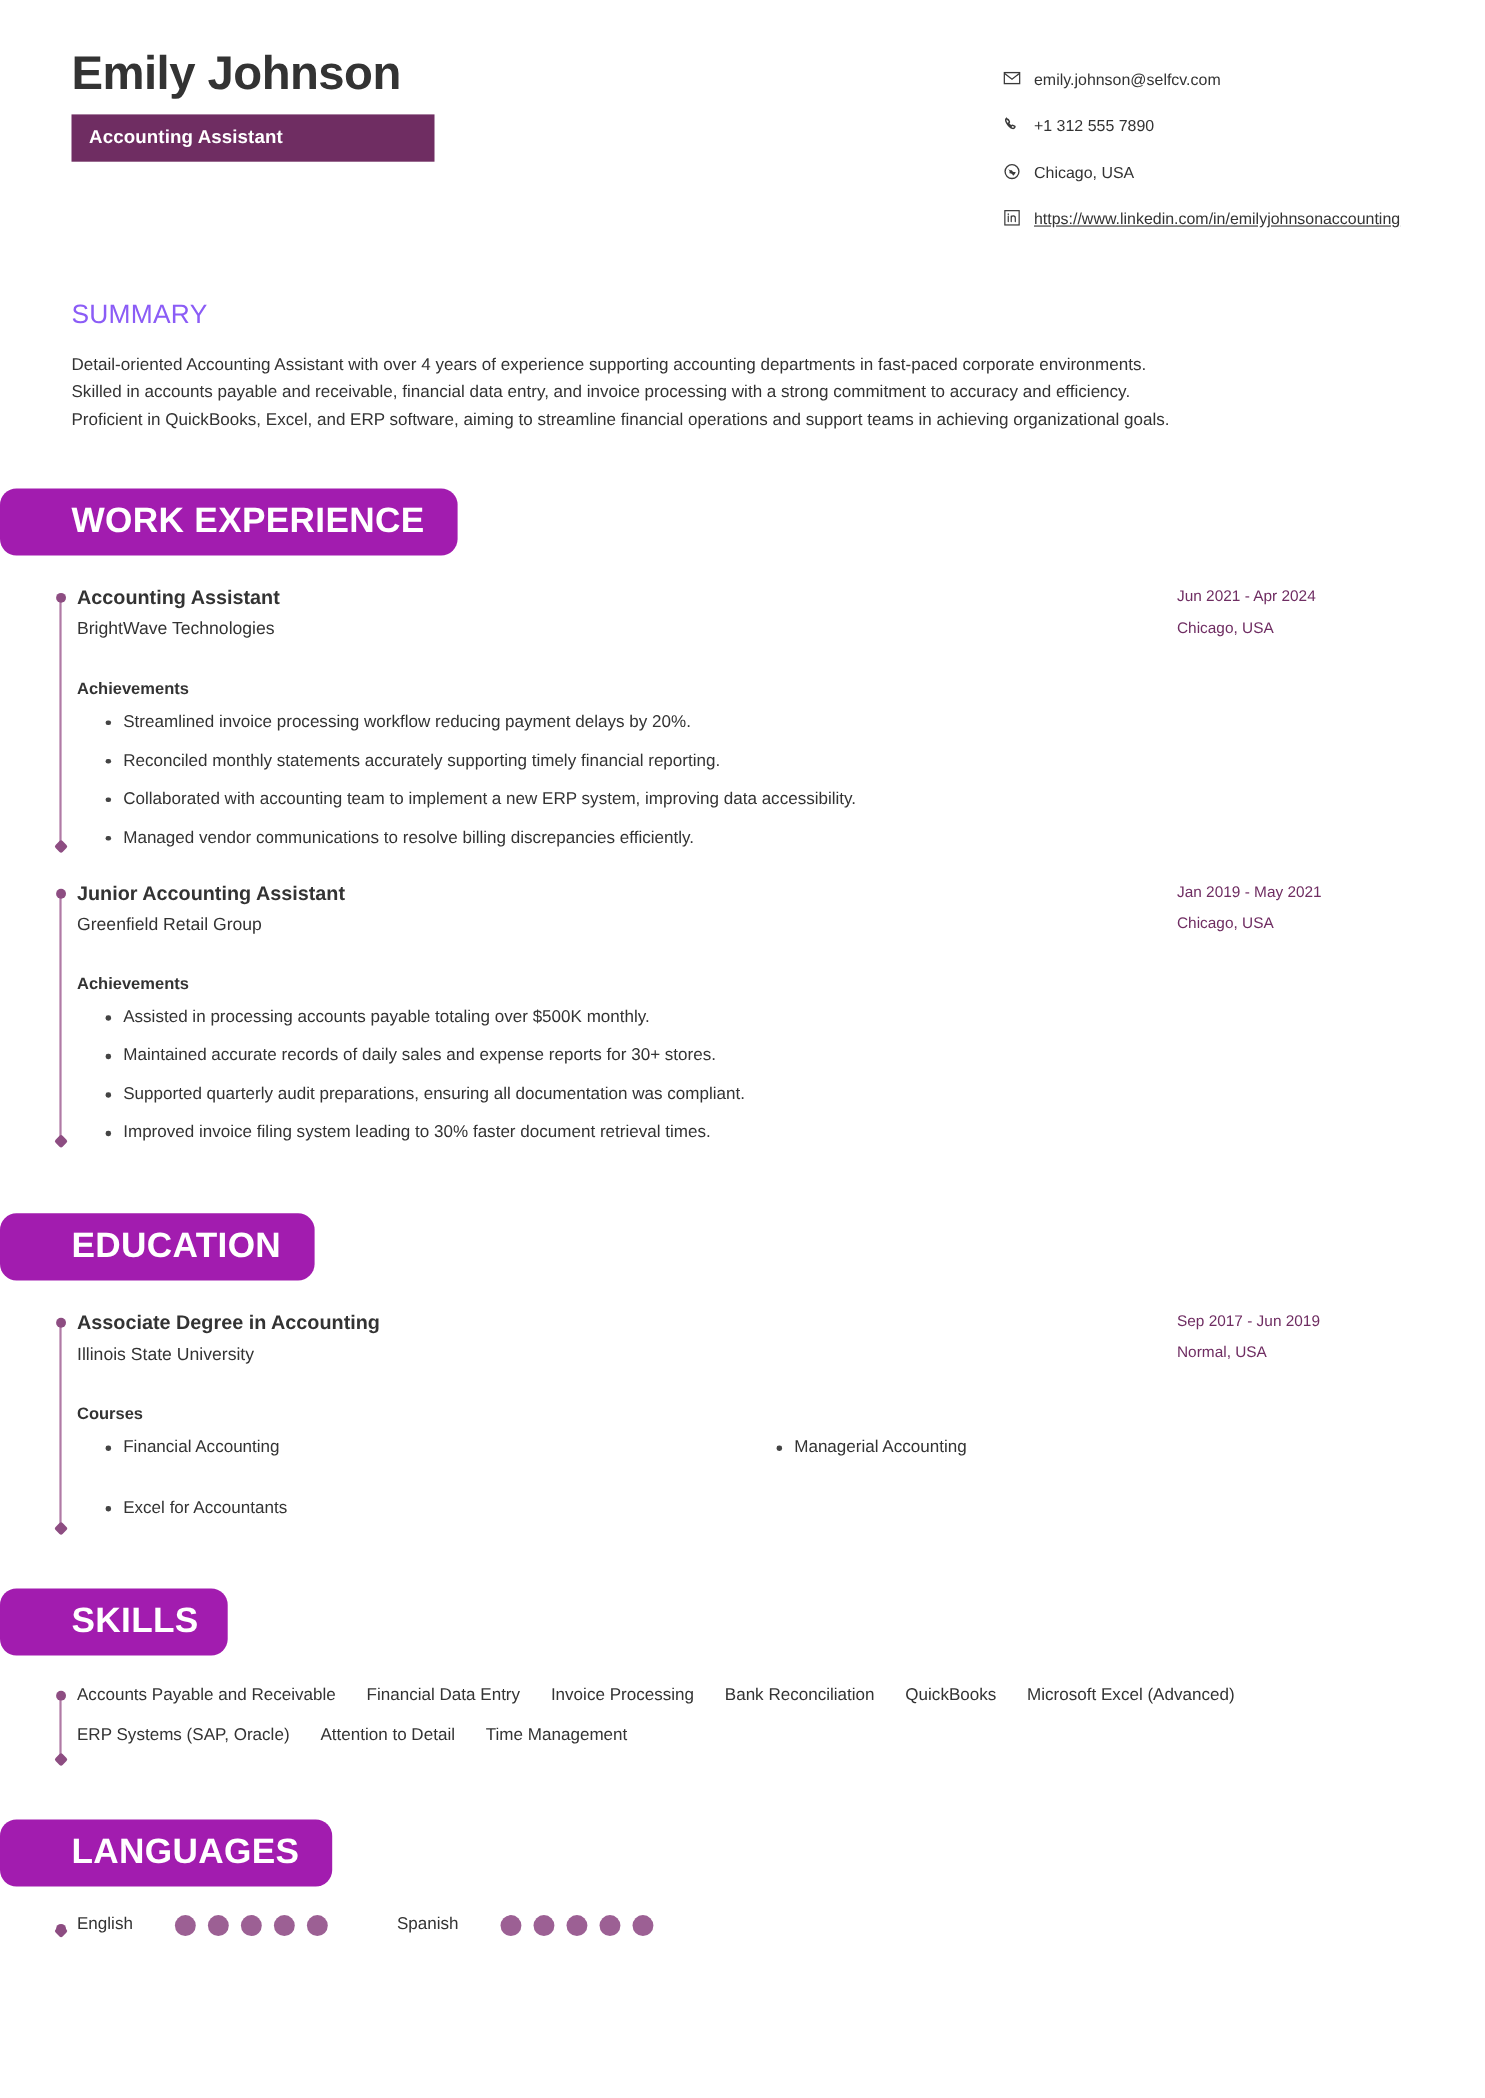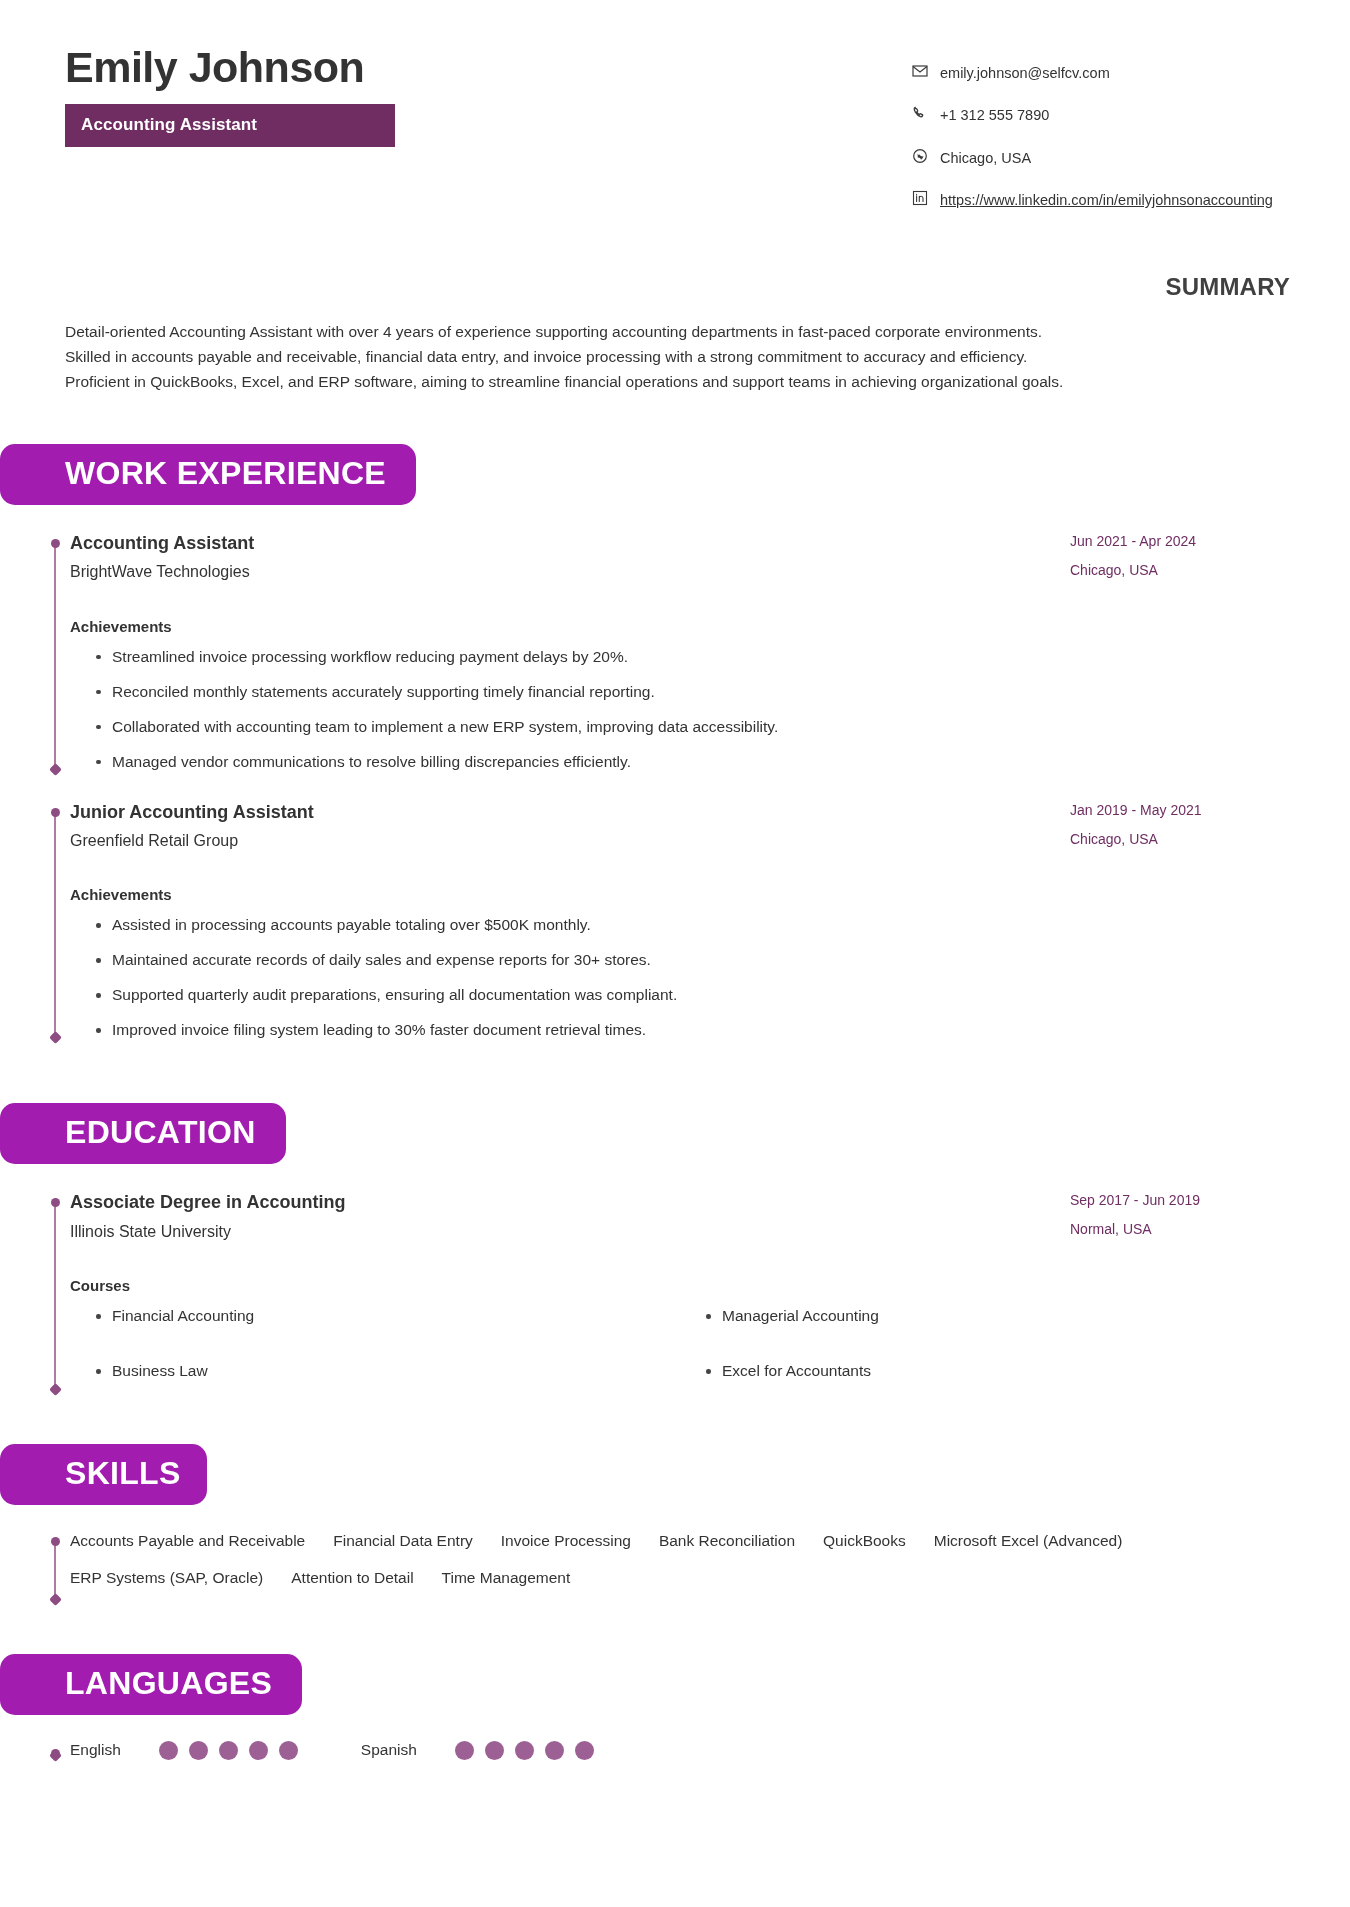--- a/index.html
+++ b/index.html
@@ -33,22 +33,22 @@
     width:20px; flex:0 0 20px; margin-right:10px; color:#3a3a3a;
     display:flex; align-items:center; justify-content:center; padding-top:2px;
   }
   .contact-icon svg { display:block; }
   .contact-text { font-size:14.5px; color:#333333; line-height:1.75; }
   .contact-text.link { text-decoration:underline; word-break:break-all; }
 
   
   .summary-wrap { padding:42px 60px 0 65px; }
   .plain-heading {
-    font-size:24px; font-weight:bold; color:#404040;
-    letter-spacing:0.2px; margin-bottom:18px;text-align:right;
+    font-size:24px; font-weight:normal; color:#8b5cf6;
+    letter-spacing:0.2px; margin-bottom:18px;
   }
   .summary-text { font-size:15.5px; line-height:1.62; color:#333333; max-width:1000px; }
 
   
   .banner {
     background:#a21caf; color:#ffffff;
     font-size:32px; font-weight:bold; letter-spacing:0.3px;
     padding:11px 0 13px 65px;
     display:inline-block;
     margin-top:50px;
@@ -247,21 +247,20 @@
         </div>
         <div class="entry-head-right">
           <div class="date">Sep 2017 - Jun 2019</div>
           <div class="place">Normal, USA</div>
         </div>
       </div>
       <div class="sub-label">Courses</div>
       <ul class="bullets courses-grid">
         <li>Financial Accounting</li>
         <li>Managerial Accounting</li>
-        <li>Business Law</li>
         <li>Excel for Accountants</li>
       </ul>
     </div>
   </div>
 
   <div class="banner-wrap">
     <div class="banner" style="padding-right:26px;">SKILLS</div>
   </div>
   <div class="section-body" style="margin-top:24px;">
     <div class="entry">

